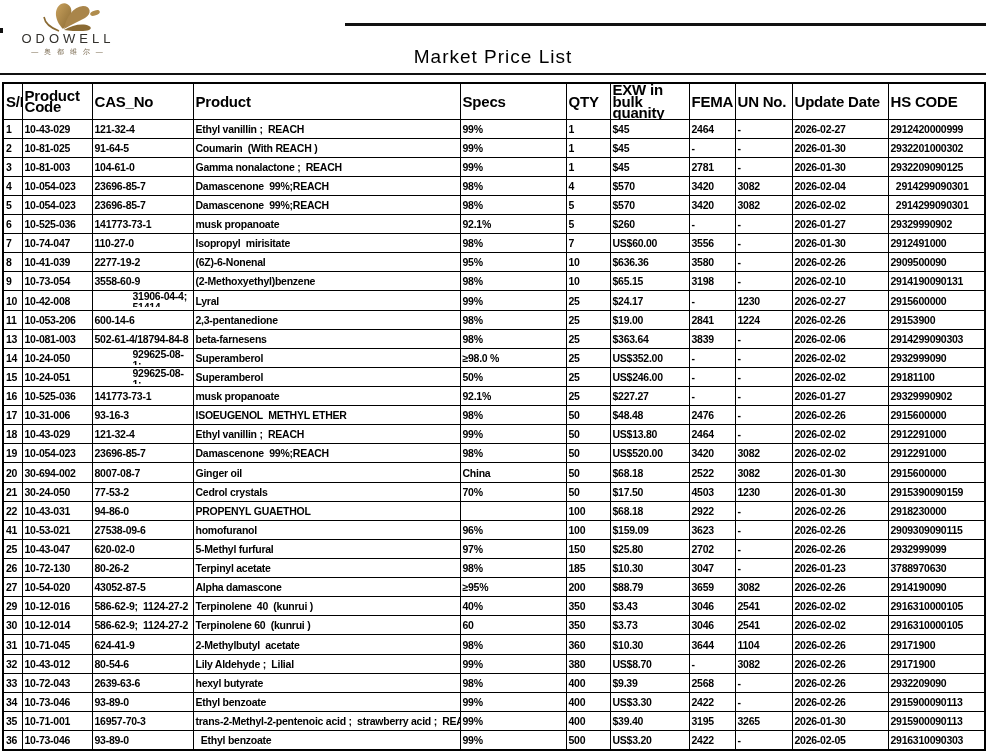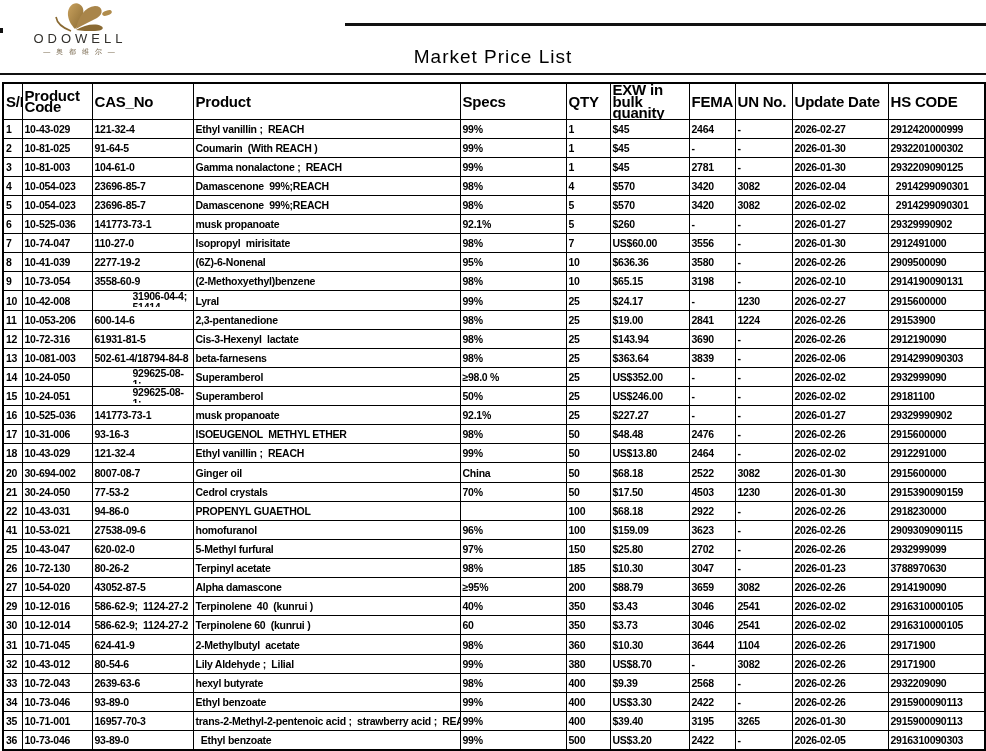--- a/index.html
+++ b/index.html
@@ -2,21 +2,21 @@
 <html><head>
 <meta charset="utf-8">
 <style>
   * { margin:0; padding:0; box-sizing:border-box; }
   body { background:#888; font-family:"Liberation Sans", sans-serif; }
   .page {
     position:relative; width:986px; height:751px; background:#ffffff;
     overflow:hidden; margin:0 auto;
   }
   
-  .logo { position:absolute; left:20px; top:1px; width:120px; text-align:center; }
+  .logo { position:absolute; left:8px; top:1px; width:120px; text-align:center; }
   .logo-icon { display:block; margin:0 auto; }
   .brand-name {
     display:block; font-size:13px; font-weight:400; letter-spacing:4px;
     color:#32302c; margin-top:-2px;
   }
   .brand-sub {
     display:block; font-size:7px; color:#7a6a50; letter-spacing:2px; margin-top:1px;
   }
   .top-rule { position:absolute; left:345px; right:0; top:23px; height:3px; background:#111; }
   .edge-mark { position:absolute; left:0; top:28px; width:3px; height:5px; background:#111; }
@@ -236,33 +236,20 @@
           <td class="c3">2,3-pentanedione</td>
           <td class="c4">98%</td>
           <td class="c5">25</td>
           <td class="c6">$19.00</td>
           <td class="c7">2841</td>
           <td class="c8">1224</td>
           <td class="c9">2026-02-26</td>
           <td class="c10">29153900</td>
         </tr>
         <tr>
-          <td class="c0">12</td>
-          <td class="c1">10-72-316</td>
-          <td class="c2">61931-81-5</td>
-          <td class="c3">Cis-3-Hexenyl  lactate</td>
-          <td class="c4">98%</td>
-          <td class="c5">25</td>
-          <td class="c6">$143.94</td>
-          <td class="c7">3690</td>
-          <td class="c8">-</td>
-          <td class="c9">2026-02-26</td>
-          <td class="c10">2912190090</td>
-        </tr>
-        <tr>
           <td class="c0">13</td>
           <td class="c1">10-081-003</td>
           <td class="c2">502-61-4/18794-84-8</td>
           <td class="c3">beta-farnesens</td>
           <td class="c4">98%</td>
           <td class="c5">25</td>
           <td class="c6">$363.64</td>
           <td class="c7">3839</td>
           <td class="c8">-</td>
           <td class="c9">2026-02-06</td>
@@ -325,20 +312,33 @@
         <tr>
           <td class="c0">18</td>
           <td class="c1">10-43-029</td>
           <td class="c2">121-32-4</td>
           <td class="c3">Ethyl vanillin ;  REACH</td>
           <td class="c4">99%</td>
           <td class="c5">50</td>
           <td class="c6">US$13.80</td>
           <td class="c7">2464</td>
           <td class="c8">-</td>
+          <td class="c9">2026-02-02</td>
+          <td class="c10">2912291000</td>
+        </tr>
+        <tr>
+          <td class="c0">19</td>
+          <td class="c1">10-054-023</td>
+          <td class="c2">23696-85-7</td>
+          <td class="c3">Damascenone  99%;REACH</td>
+          <td class="c4">98%</td>
+          <td class="c5">50</td>
+          <td class="c6">US$520.00</td>
+          <td class="c7">3420</td>
+          <td class="c8">3082</td>
           <td class="c9">2026-02-02</td>
           <td class="c10">2912291000</td>
         </tr>
         <tr>
           <td class="c0">20</td>
           <td class="c1">30-694-002</td>
           <td class="c2">8007-08-7</td>
           <td class="c3">Ginger oil</td>
           <td class="c4">China</td>
           <td class="c5">50</td>

